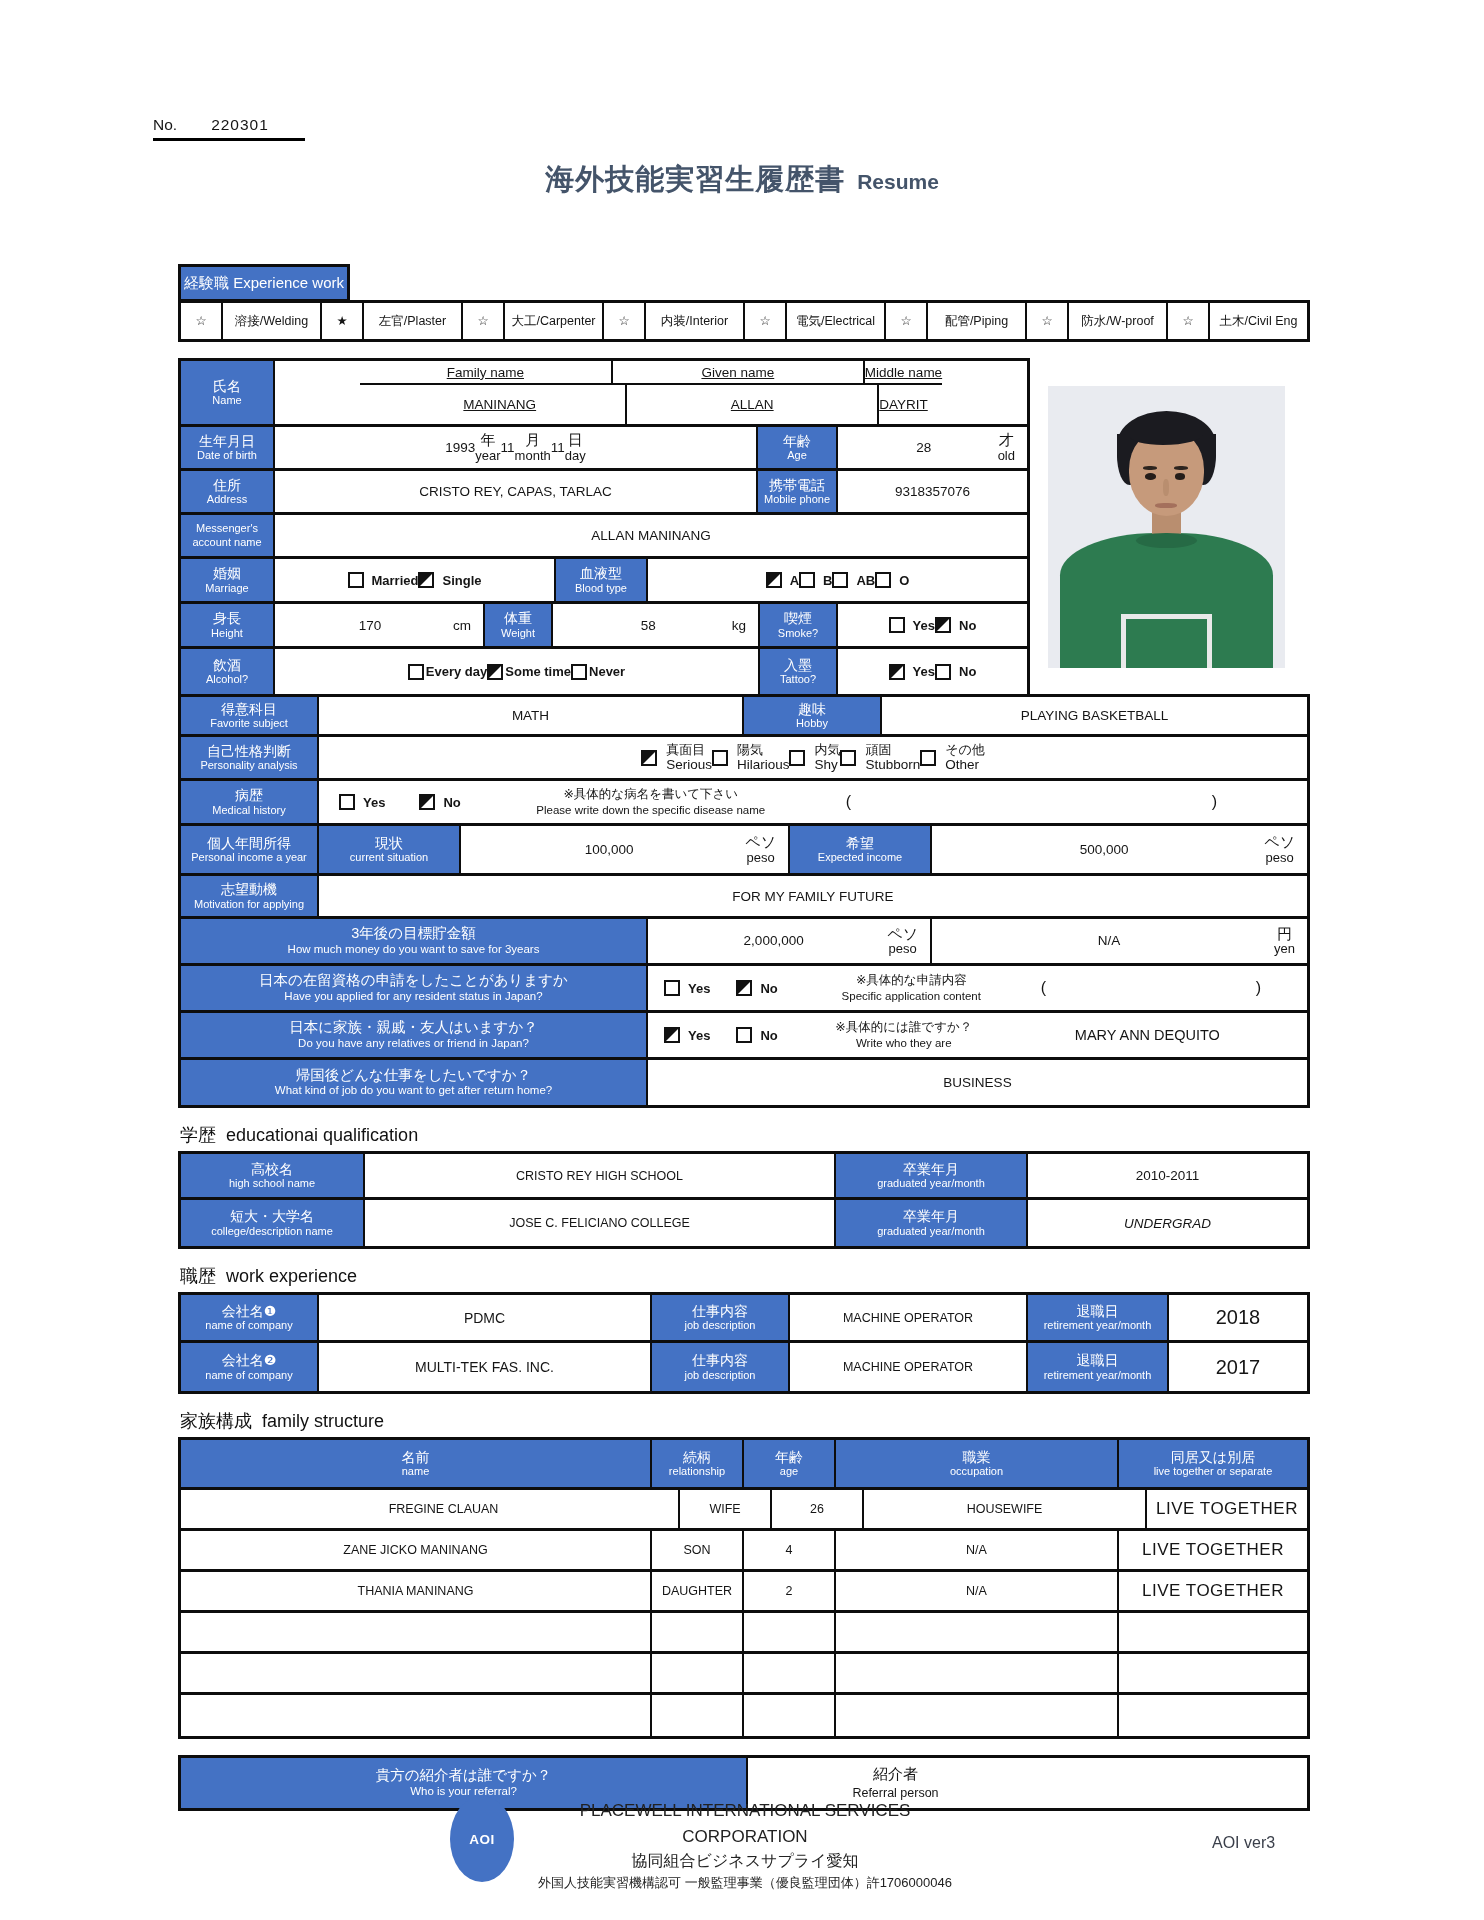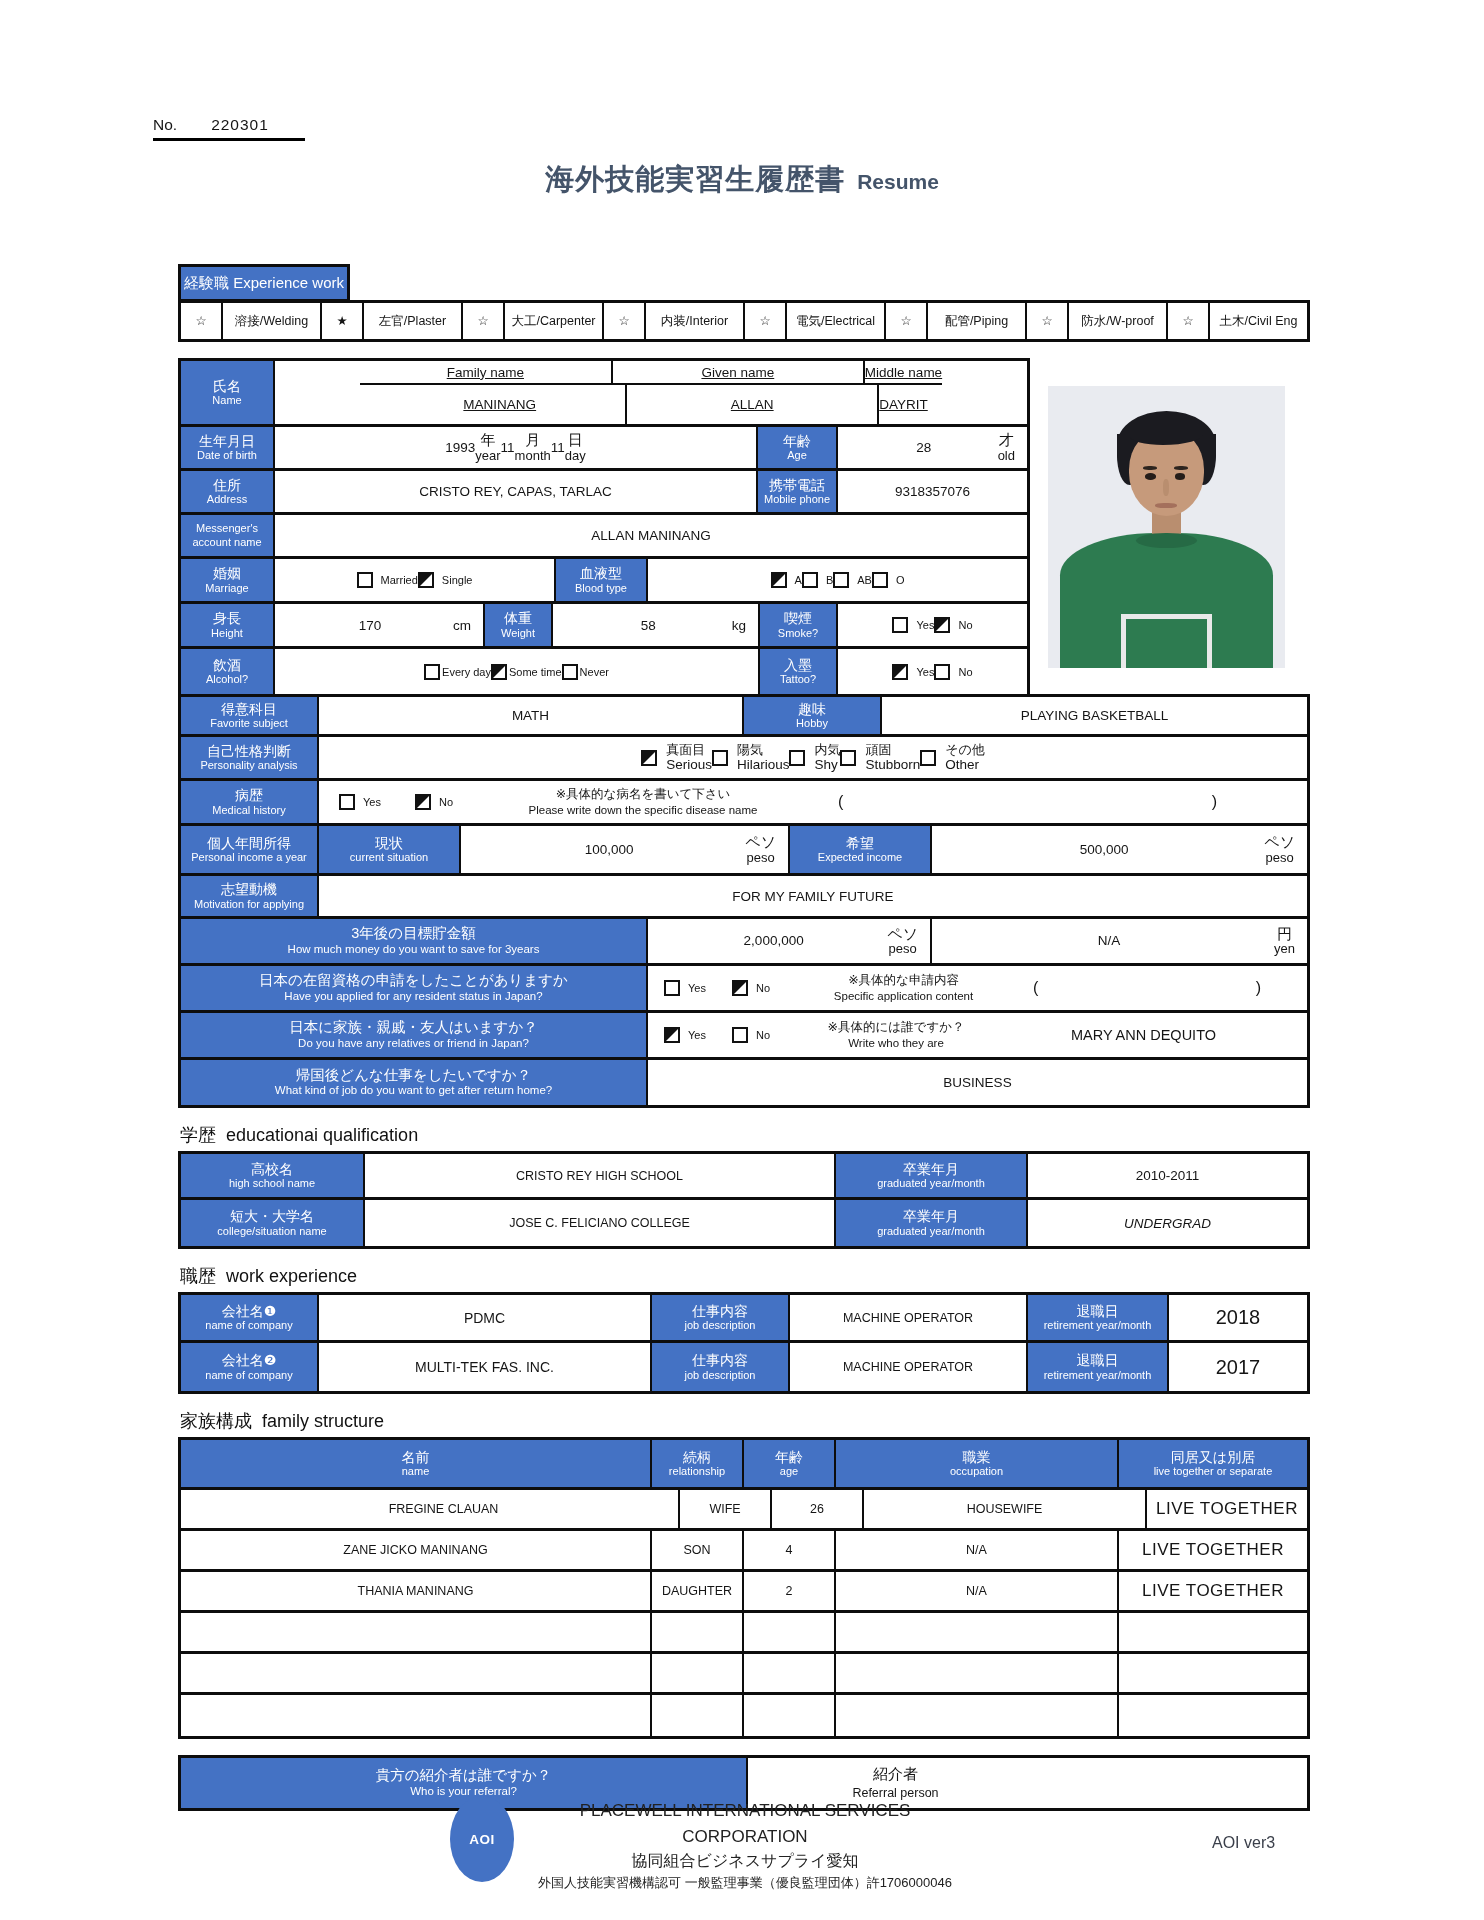--- a/index.html
+++ b/index.html
@@ -32,21 +32,21 @@
   .stack { display:flex; flex-direction:column; flex:1; }
   .subrow { display:flex; border-bottom:2.5px solid #0d0d0d; flex:none;text-decoration:underline; }
   .subrow.grow { flex:1; border-bottom:none; }
   .subrow > div { border-right:2.5px solid #0d0d0d; display:flex; align-items:center; justify-content:center; font-size:13.5px; }
   .subrow > div:last-child { border-right:none; }
   .hdrcell { font-size:13px; }
 
   
   .cb { width:16px; height:16px; border:2.5px solid #111; display:inline-block; background:#fff; flex:none; }
   .cb.checked { background:linear-gradient(135deg,#111 49%,#fff 51%); }
-  .opt { display:inline-flex; align-items:center; gap:8px; font-size:11px; }
+  .opt { display:inline-flex; align-items:center; gap:8px; font-size:13px;font-weight:bold; }
   .opt.tight { gap:2px; }
   .spread { justify-content:space-around; }
 
   
   .unit { display:inline-flex; flex-direction:column; line-height:1.1; text-align:center; }
   .unit .jp { font-size:15px; }
   .unit .en { font-size:13px; }
   .dobcell { justify-content:space-around; }
   .dv { font-size:13.5px; }
   .vu { display:flex; width:100%; align-items:center; padding:0 12px; }
@@ -577,21 +577,21 @@
         <div class="cell" style="width:471px; font-size:12.5px;">CRISTO REY HIGH SCHOOL</div>
         <div class="blue" style="width:192px;">
           <div class="jp">卒業年月</div>
           <div class="en">graduated year/month</div>
         </div>
         <div class="cell" style="flex:1;">2010-2011</div>
       </div>
       <div class="row" style="height:46px;">
         <div class="blue" style="width:184px;">
           <div class="jp">短大・大学名</div>
-          <div class="en">college/situation name</div>
+          <div class="en">college/description name</div>
         </div>
         <div class="cell" style="width:471px; font-size:12.5px;">JOSE C. FELICIANO COLLEGE</div>
         <div class="blue" style="width:192px;">
           <div class="jp">卒業年月</div>
           <div class="en">graduated year/month</div>
         </div>
         <div class="cell" style="flex:1;font-style:italic;">UNDERGRAD</div>
       </div>
     </div>
 

